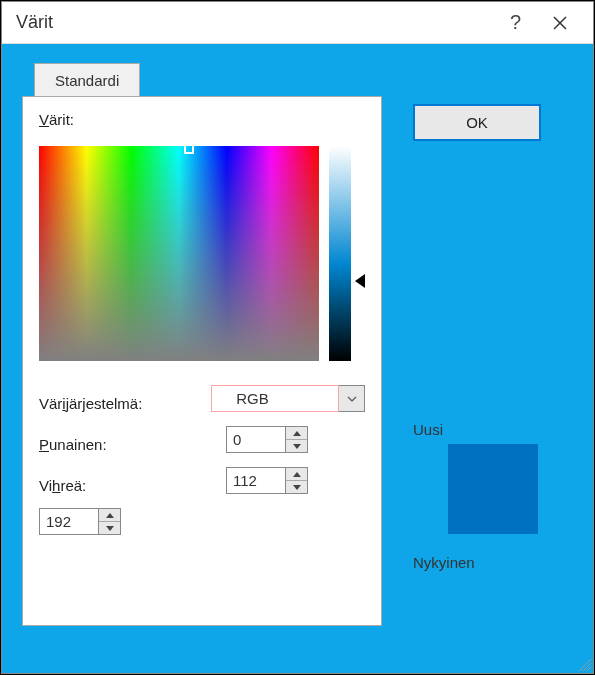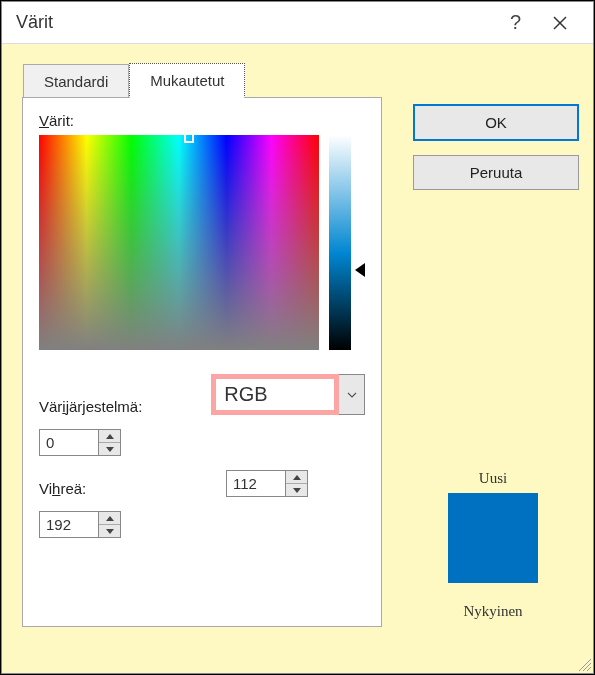--- a/index.html
+++ b/index.html
@@ -8,21 +8,21 @@
       font-size: 15px;
       background: #fff;
       width: 595px;
       height: 675px;
       position: relative;
       border: 1px solid #000;
     }
     .dialog {
       width: 593px;
       height: 673px;
-      background: #fef9c3;
+      background: #0ea5e9;
       border: 1px solid #888;
       position: relative;
     }
     .titlebar {
       height: 42px;
       background: #fff;
       display: flex;
       align-items: center;
       padding: 0 10px 0 14px;
       border-bottom: 1px solid #ddd;
@@ -48,21 +48,22 @@
     }
     .close-btn svg { width: 16px; height: 16px; }
     .body {
       position: relative;
       padding: 18px 20px;
       height: calc(100% - 42px);
     }
     .tabs {
       display: flex;
       align-items: flex-end;
-      margin-left: 1px;
+      margin-left: 12px;
+      justify-content: space-between;
     }
     .tab {
       padding: 8px 20px;
       background: #f0f0f0;
       border: 1px solid #aaa;
       border-bottom: none;
       color: #333;
       cursor: pointer;
       position: relative;
       top: 1px;
@@ -75,21 +76,21 @@
     }
     .tabpanel {
       background: #fff;
       border: 1px solid #aaa;
       width: 360px;
       height: 530px;
       padding: 14px 16px;
       position: relative;
     }
     .colors-label {
-      margin-bottom: 6px;
+      margin-bottom: 18px;
       color: #222;
     }
     .colors-label .ul { text-decoration: underline; }
     .picker-area {
       display: flex;
       gap: 10px;
     }
     .spectrum {
       width: 280px;
       height: 215px;
@@ -151,24 +152,24 @@
       width: 155px;
       color: #222;
     }
     .row label .ul { text-decoration: underline; }
     .combo {
       display: flex;
       width: 170px;
     }
     .combo-input {
       flex: 1;
-      border: 5px solid #fca5a5;
-      padding: 4px 8px;
-      background: #fff;
-      font-size: 20px;
+      border: 1px solid #fca5a5;
+      padding: 4px 24px;
+      background: #fff;
+      font-size: 15px;
       color: #333;
     }
     .combo-btn {
       width: 26px;
       border: 1px solid #888;
       border-left: none;
       background: #e8e8e8;
       display: flex;
       align-items: center;
       justify-content: center;
@@ -204,38 +205,37 @@
     .spin-up { border-bottom: 1px solid #aaa; }
     .spin-btns svg { width: 8px; height: 5px; }
     .right-col {
       position: absolute;
       top: 60px;
       right: 20px;
       width: 160px;
     }
     .btn {
       display: block;
-      width: 166px;
+      width: 128px;
       padding: 8px 0;
       text-align: center;
       background: #e8e8e8;
       border: 1px solid #999;
       margin-bottom: 14px;
       cursor: pointer;
       color: #222;
       font-size: 15px;
     }
     .btn.primary {
       border: 2px solid #0078d4;
       background: #e8e8e8;
     }
     .preview {
       margin-top: 280px;
-      text-align: center;
-      font-family: Liberation Serif, serif;
+      text-align: left;
     }
     .preview-label {
       margin-bottom: 6px;
       color: #333;
     }
     .swatch {
       width: 90px;
       height: 90px;
       margin: 0 auto;
       background: #0070c0;
@@ -264,21 +264,20 @@
       <svg viewBox="0 0 16 16">
           <line x1="2" y1="2" x2="14" y2="14" stroke="#333" stroke-width="1.5"></line>
           <line x1="14" y1="2" x2="2" y2="14" stroke="#333" stroke-width="1.5"></line>
         </svg>
     </div>
   </div>
 
   <div class="body">
     <div class="tabs">
       <div class="tab">Standardi</div>
-      <div class="tab active">Mukautetut</div>
     </div>
 
     <div class="tabpanel">
       <div class="colors-label"><span class="ul">V</span><span>ärit:</span></div>
 
       <div class="picker-area">
         <div class="spectrum">
           <div class="crosshair"></div>
         </div>
         <div class="lum-wrap">
@@ -294,20 +293,21 @@
             <div class="combo-input">RGB</div>
             <div class="combo-btn">
               <svg viewBox="0 0 10 6">
                   <polyline points="1,1 5,5 9,1" fill="none" stroke="#555" stroke-width="1.2"></polyline>
                 </svg>
             </div>
           </div>
         </div>
 
         <div class="row">
+          <label><span class="ul">P</span>unainen:</label>
           <div class="spinner">
             <input type="text" value="0" style="">
             <div class="spin-btns">
               <div class="spin-up">
                   <svg viewBox="0 0 8 5">
                     <polygon points="4,0 8,5 0,5" fill="#444"></polygon>
                   </svg>
                 </div>
               <div class="spin-down">
                   <svg viewBox="0 0 8 5">
@@ -352,21 +352,20 @@
                   </svg>
                 </div>
             </div>
           </div>
         </div>
       </div>
     </div>
 
     <div class="right-col">
       <div class="btn primary">OK</div>
-      <div class="btn">Peruuta</div>
 
       <div class="preview">
         <div class="preview-label">Uusi</div>
         <div class="swatch" style="background: rgb(0, 112, 192);"></div>
         <div class="preview-label-bottom">Nykyinen</div>
       </div>
     </div>
 
     <div class="resize-grip">
       <svg viewBox="0 0 16 16">

